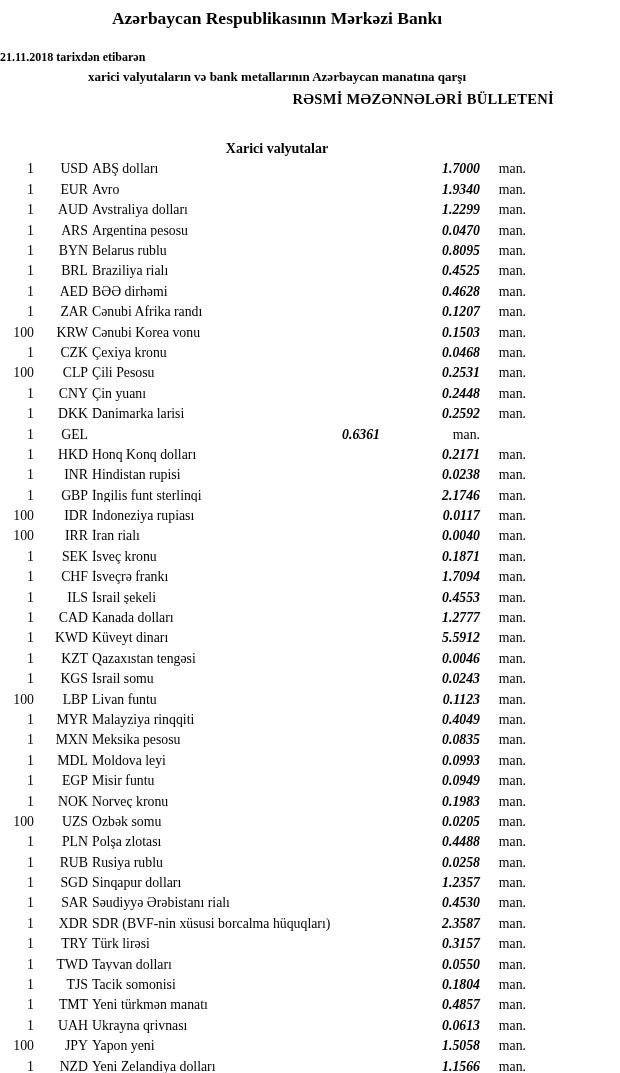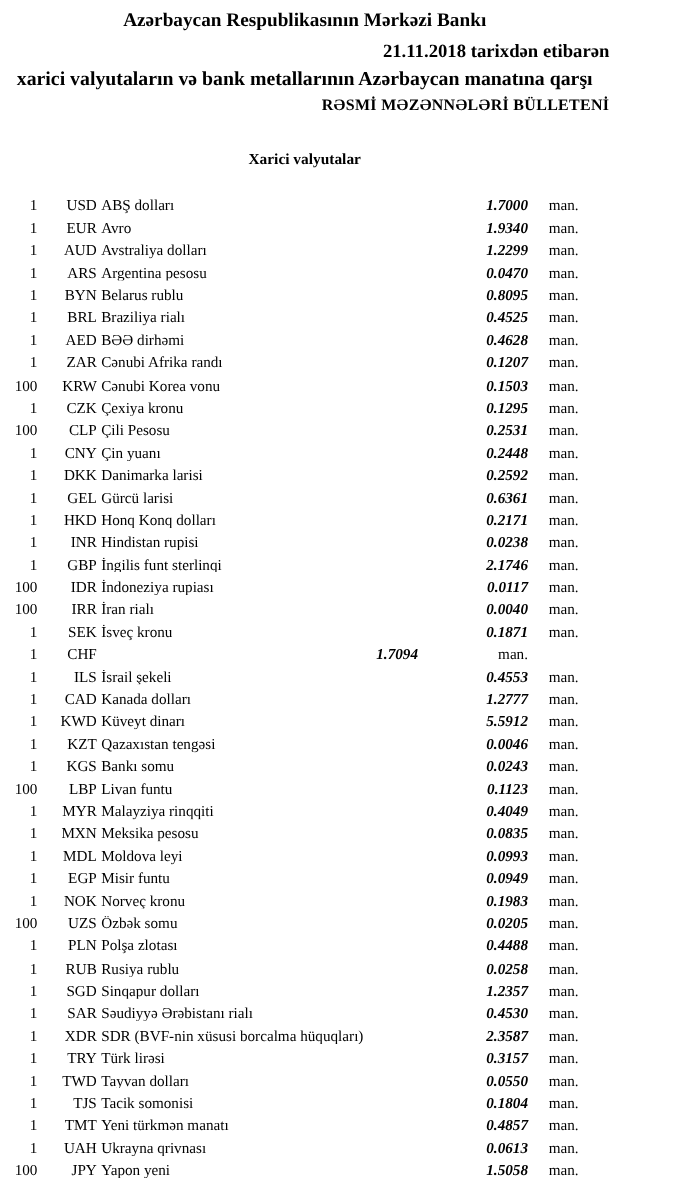--- a/index.html
+++ b/index.html
@@ -15,44 +15,44 @@
     padding-top: 8px;
     background: #ffffff;
   }
   .hdr-title {
     text-align: center;
     font-weight: bold;
     font-size: 17.5px;
     line-height: 1.15;
   }
   .hdr-date {
-    text-align: right;
+    text-align: left;
     font-weight: bold;
-    font-size: 17px;
-    margin-top: 9px;
+    font-size: 12px;
+    margin-top: 22px;
   }
   .hdr-scope {
     text-align: center;
     font-weight: bold;
-    font-size: 18px;
+    font-size: 13px;
     margin-top: 4px;
   }
   .hdr-bulletin {
     text-align: right;
     font-weight: bold;
     font-size: 14.5px;
     margin-top: 6px;
     letter-spacing: 0.3px;
   }
   .section-title {
     text-align: center;
     font-weight: bold;
     font-size: 14px;
     margin-top: 33px;
-    margin-bottom: 21px;
+    margin-bottom: 0;
   }
   .table {
     padding: 2px 28px 0 8px;
   }
   .row {
     display: grid;
     grid-template-columns: 26px 54px 1fr 100px 46px;
     height: 20.4px;
     align-items: center;
     font-size: 13.8px;
@@ -145,21 +145,21 @@
     <span class="col-code">KRW</span>
     <span class="col-name">Cənubi Korea vonu</span>
     <span class="col-rate">0.1503</span>
     <span class="col-unit">man.</span>
   </div>
 
   <div class="row">
     <span class="col-qty">1</span>
     <span class="col-code">CZK</span>
     <span class="col-name">Çexiya kronu</span>
-    <span class="col-rate">0.1295</span>
+    <span class="col-rate">0.0468</span>
     <span class="col-unit">man.</span>
   </div>
 
   <div class="row">
     <span class="col-qty">100</span>
     <span class="col-code">CLP</span>
     <span class="col-name">Çili Pesosu</span>
     <span class="col-rate">0.2531</span>
     <span class="col-unit">man.</span>
   </div>
@@ -176,21 +176,20 @@
     <span class="col-qty">1</span>
     <span class="col-code">DKK</span>
     <span class="col-name">Danimarka larisi</span>
     <span class="col-rate">0.2592</span>
     <span class="col-unit">man.</span>
   </div>
 
   <div class="row">
     <span class="col-qty">1</span>
     <span class="col-code">GEL</span>
-    <span class="col-name">Gürcü larisi</span>
     <span class="col-rate">0.6361</span>
     <span class="col-unit">man.</span>
   </div>
 
   <div class="row">
     <span class="col-qty">1</span>
     <span class="col-code">HKD</span>
     <span class="col-name">Honq Konq dolları</span>
     <span class="col-rate">0.2171</span>
     <span class="col-unit">man.</span>
@@ -232,20 +231,21 @@
     <span class="col-qty">1</span>
     <span class="col-code">SEK</span>
     <span class="col-name">İsveç kronu</span>
     <span class="col-rate">0.1871</span>
     <span class="col-unit">man.</span>
   </div>
 
   <div class="row">
     <span class="col-qty">1</span>
     <span class="col-code">CHF</span>
+    <span class="col-name">İsveçrə frankı</span>
     <span class="col-rate">1.7094</span>
     <span class="col-unit">man.</span>
   </div>
 
   <div class="row">
     <span class="col-qty">1</span>
     <span class="col-code">ILS</span>
     <span class="col-name">İsrail şekeli</span>
     <span class="col-rate">0.4553</span>
     <span class="col-unit">man.</span>
@@ -271,21 +271,21 @@
     <span class="col-qty">1</span>
     <span class="col-code">KZT</span>
     <span class="col-name">Qazaxıstan tengəsi</span>
     <span class="col-rate">0.0046</span>
     <span class="col-unit">man.</span>
   </div>
 
   <div class="row">
     <span class="col-qty">1</span>
     <span class="col-code">KGS</span>
-    <span class="col-name">Bankı somu</span>
+    <span class="col-name">İsrail somu</span>
     <span class="col-rate">0.0243</span>
     <span class="col-unit">man.</span>
   </div>
 
   <div class="row">
     <span class="col-qty">100</span>
     <span class="col-code">LBP</span>
     <span class="col-name">Livan funtu</span>
     <span class="col-rate">0.1123</span>
     <span class="col-unit">man.</span>

